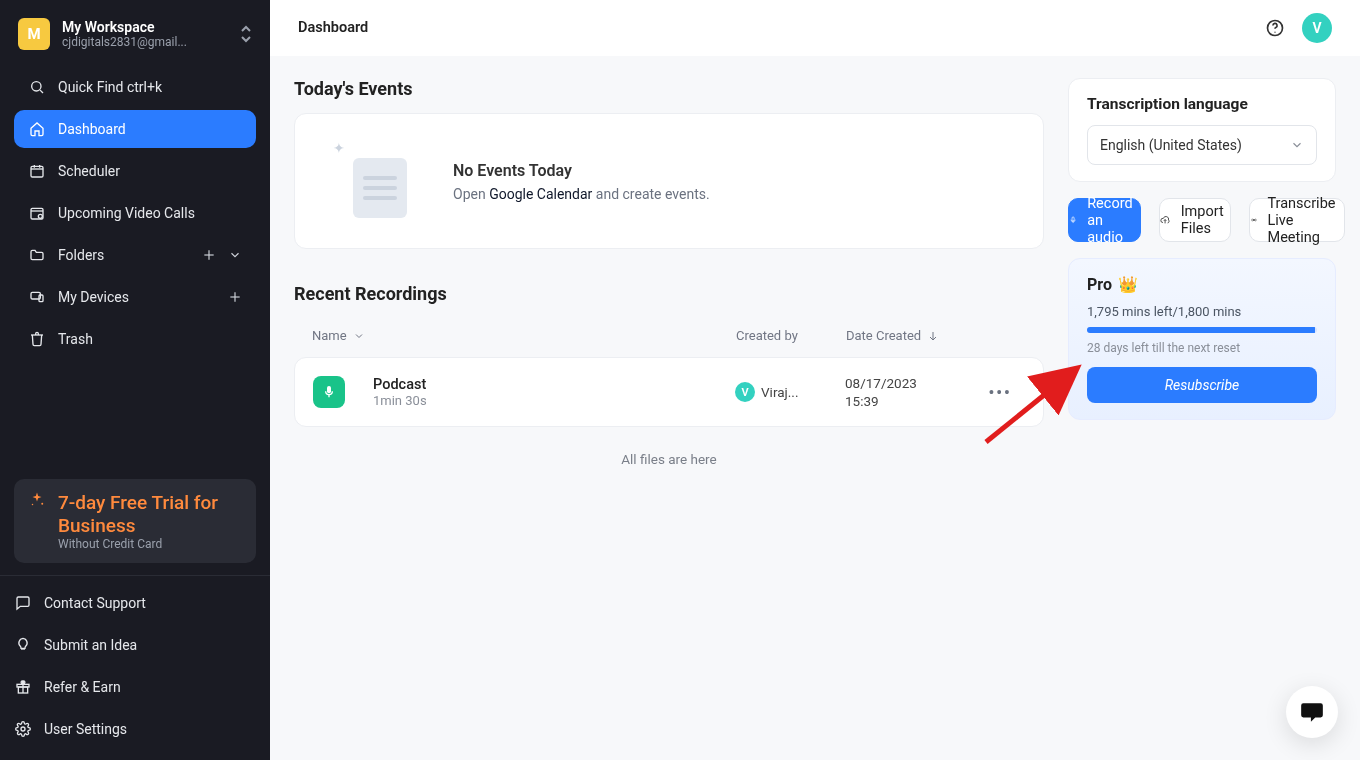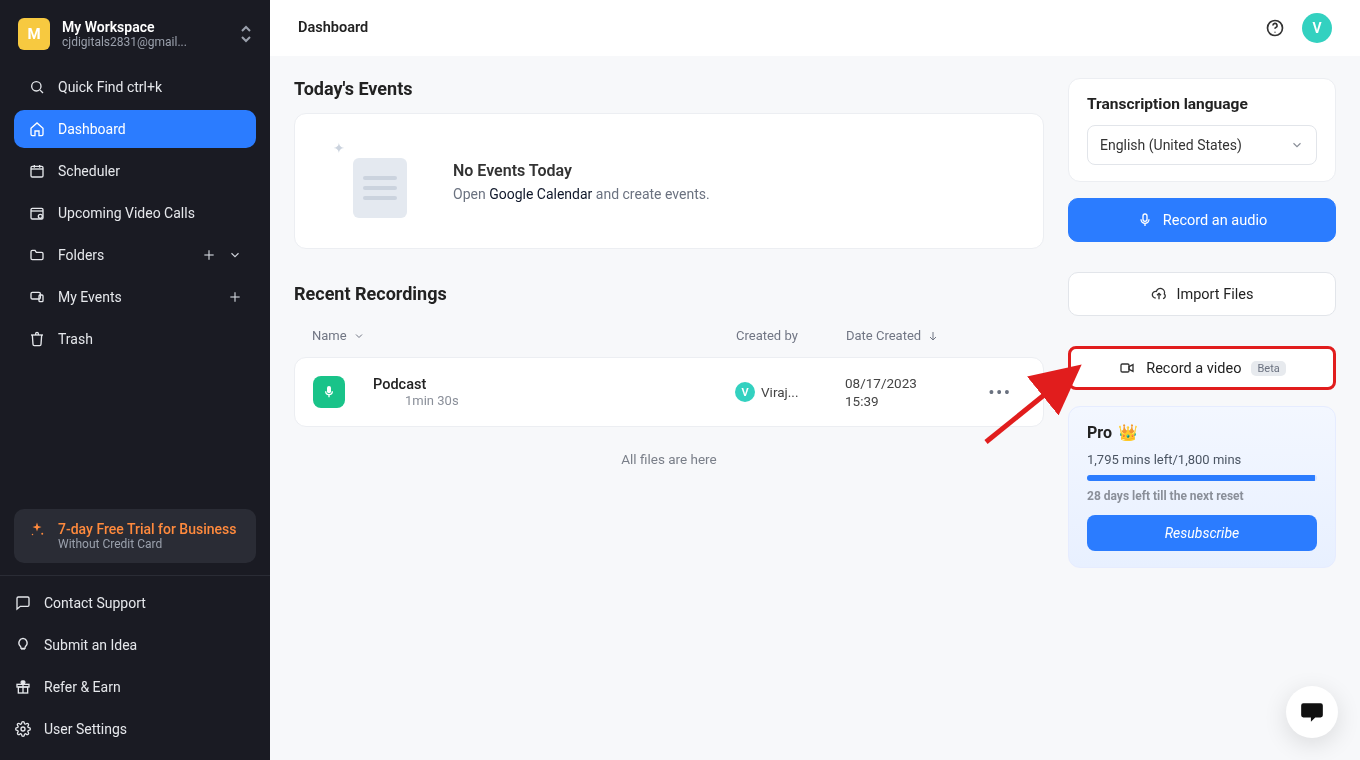--- a/index.html
+++ b/index.html
@@ -13,21 +13,21 @@
     .ws-text .ws-email { font-size:12px; color:#9aa0ac; }
     .ws-toggle { margin-left:auto; color:#9aa0ac; font-size:13px; }
     .sb-pad { padding:12px 14px 0 14px; }
     .sb-item { display:flex; align-items:center; gap:12px; padding:10px 14px; border-radius:10px; font-size:14px; color:#e5e7eb; cursor:pointer; margin-bottom:4px; }
     .sb-item.active { background:#2b7cff; color:#fff; }
     .sb-item .icon { width:18px; height:18px; display:flex; align-items:center; justify-content:center; }
     .sb-item .row-actions { margin-left:auto; display:flex; gap:12px; color:#cfd3da; }
     .sb-spacer { flex:1; }
     .trial-card { margin:0 14px 12px 14px; background:#2a2c35; border-radius:10px; padding:12px 14px; display:flex; gap:12px; align-items:flex-start; }
     .trial-card .spark { color:#ff8a3d; width:18px; height:18px; }
-    .trial-card .t1 { color:#ff8a3d; font-size:14px; font-weight:500; }
+    .trial-card .t1 { color:#ff8a3d; font-size:19px; font-weight:500; }
     .trial-card .t2 { color:#9aa0ac; font-size:12px; }
     .sb-footer { border-top:1px solid #2a2c35; padding:8px 0; }
     
     .main { flex:1; display:flex; flex-direction:column; background:#f7f8fa; }
     .topbar { height:56px; background:#fff; display:flex; align-items:center; padding:0 28px; border-bottom:1px solid transparent; }
     .page-title { font-size:14.5px; font-weight:600; color:#222; }
     .topbar .right { margin-left:auto; display:flex; align-items:center; gap:14px; }
     .icon-btn { width:26px; height:26px; display:flex; align-items:center; justify-content:center; color:#555; cursor:pointer; }
     .avatar { width:30px; height:30px; border-radius:50%; background:#33d1c0; color:#fff; display:flex; align-items:center; justify-content:center; font-weight:600; font-size:14px; }
     .content { display:flex; gap:24px; padding:22px 24px; align-items:flex-start; }
@@ -49,41 +49,41 @@
     .thead { display:flex; align-items:center; padding:10px 18px; font-size:13px; color:#717684; }
     .th-name { flex:1; display:flex; align-items:center; gap:6px;text-align:right; }
     .th-creator { width:110px; }
     .th-date { width:130px; display:flex; align-items:center; gap:6px; }
     .th-actions { width:50px; }
     .trow { background:#fff; border:1px solid #eceef2; border-radius:12px; display:flex; align-items:center; padding:16px 18px; margin-top:4px; }
     .cell-name { flex:1; display:flex; align-items:flex-start; gap:28px; }
     .file-badge { width:32px; height:32px; border-radius:8px; background:#19c389; display:flex; align-items:center; justify-content:center; }
     .file-badge svg { width:16px; height:16px; }
     .file-text .fname { font-size:14.5px; font-weight:500; color:#222; }
-    .file-text .fmeta { font-size:13px; color:#8a8f99;margin-left:32px; }
+    .file-text .fmeta { font-size:13px; color:#8a8f99; }
     .cell-creator { width:110px; display:flex; align-items:center; gap:6px; font-size:13.5px; color:#444; }
     .mini-avatar { width:20px; height:20px; border-radius:50%; background:#33d1c0; color:#fff; font-size:11px; display:flex; align-items:center; justify-content:center; font-weight:600; }
     .cell-date { width:130px; font-size:13.5px; color:#444; line-height:1.35; }
     .cell-actions { width:50px; text-align:center; color:#6b7280; letter-spacing:2px; font-weight:700; cursor:pointer; }
     .list-end { text-align:center; font-size:13.5px; color:#7a7f89; margin-top:24px; }
     
     .panel { background:#fff; border:1px solid #eceef2; border-radius:12px; padding:16px 18px; }
     .panel h3 { font-size:15.5px; font-weight:700; color:#222; margin-bottom:12px; }
     .select { border:1px solid #e2e5ea; border-radius:8px; height:40px; display:flex; align-items:center; padding:0 12px; font-size:14px; color:#333; justify-content:space-between; cursor:pointer; }
     .btn { height:44px; border-radius:10px; display:flex; align-items:center; justify-content:center; gap:10px; font-size:14.5px; cursor:pointer; border:1px solid #e2e5ea; background:#fff; color:#222; }
     .btn.primary { background:#2b7cff; color:#fff; border-color:#2b7cff; }
     .btn .beta { background:#e7eaee; color:#6b7280; font-size:11px; padding:1px 6px; border-radius:5px; }
     .hl-red { border:3px solid #e11d1d; border-radius:8px; }
-    .gap-stk { display:flex; flex-direction:column; gap:30px; }
+    .gap-stk { display:flex; flex-direction:row; gap:18px; }
     .plan-card { border:1px solid #e6ecff; border-radius:12px; padding:16px 18px; background:linear-gradient(180deg,#f3f7ff 0%, #e8f0ff 100%); }
     .plan-card .plan-h { font-size:16px; font-weight:700; color:#222; display:flex; align-items:center; gap:6px; }
     .plan-card .plan-meta { margin-top:10px; font-size:13px; color:#4b5563; }
     .progress { margin-top:8px; width:100%; height:6px; background:#d8e4ff; border-radius:5px; overflow:hidden; }
     .progress > div { height:100%; background:#2b7cff; width:99%; }
-    .plan-note { margin-top:8px; font-size:12px; color:#8a8f99;font-weight:bold; }
+    .plan-note { margin-top:8px; font-size:12px; color:#8a8f99; }
     .resub { margin-top:12px; height:36px; border-radius:8px; background:#2b7cff; color:#fff; display:flex; align-items:center; justify-content:center; font-size:14px; cursor:pointer;font-style:italic; }
     
     .annot-arrow { position:absolute; left:978px; top:360px; pointer-events:none; }
     
     .chat-fab { position:absolute; right:22px; bottom:22px; width:52px; height:52px; border-radius:26px; background:#fff; box-shadow:0 6px 24px rgba(0,0,0,.12); display:flex; align-items:center; justify-content:center; cursor:pointer; }
     svg { display:block; }
   </style>
 </head>
 <body>
 
@@ -169,21 +169,21 @@
         </span>
       </div>
 
       <div class="sb-item">
         <span class="icon">
           <svg width="16" height="16" viewBox="0 0 24 24" fill="none" stroke="currentColor" stroke-width="2">
               <rect x="3" y="5" width="14" height="10" rx="2"></rect>
               <rect x="15" y="9" width="6" height="10" rx="1.5"></rect>
             </svg>
         </span>
-        <span>My Events</span>
+        <span>My Devices</span>
         <span class="row-actions">
           <span>
               <svg width="14" height="14" viewBox="0 0 24 24" stroke="currentColor" stroke-width="2">
                 <line x1="12" y1="4" x2="12" y2="20"></line>
                 <line x1="4" y1="12" x2="20" y2="12"></line>
               </svg>
             </span>
         </span>
       </div>
 
@@ -358,20 +358,27 @@
             <span>Record an audio</span>
           </div>
           <div class="btn">
             <svg width="16" height="16" viewBox="0 0 24 24" fill="none" stroke="#333" stroke-width="2">
                 <path d="M7 18a5 5 0 1 1 1-9.9A6 6 0 0 1 20 12a4 4 0 0 1-2 7"></path>
                 <polyline points="9 14 12 11 15 14"></polyline>
                 <line x1="12" y1="11" x2="12" y2="20"></line>
               </svg>
             <span>Import Files</span>
           </div>
+          <div class="btn">
+            <svg width="16" height="16" viewBox="0 0 24 24" fill="none" stroke="#333" stroke-width="2">
+                <circle cx="12" cy="12" r="2" fill="#333"></circle>
+                <path d="M7 8a7 7 0 0 0 0 8M17 8a7 7 0 0 1 0 8"></path>
+              </svg>
+            <span>Transcribe Live Meeting</span>
+          </div>
           <div class="btn hl-red">
             <svg width="18" height="16" viewBox="0 0 24 24" fill="none" stroke="#333" stroke-width="2">
                 <rect x="3" y="6" width="12" height="12" rx="2"></rect>
                 <polygon points="15 10 21 7 21 17 15 14"></polygon>
               </svg>
             <span>Record a video</span>
             <span class="beta">Beta</span>
           </div>
         </div>
 

